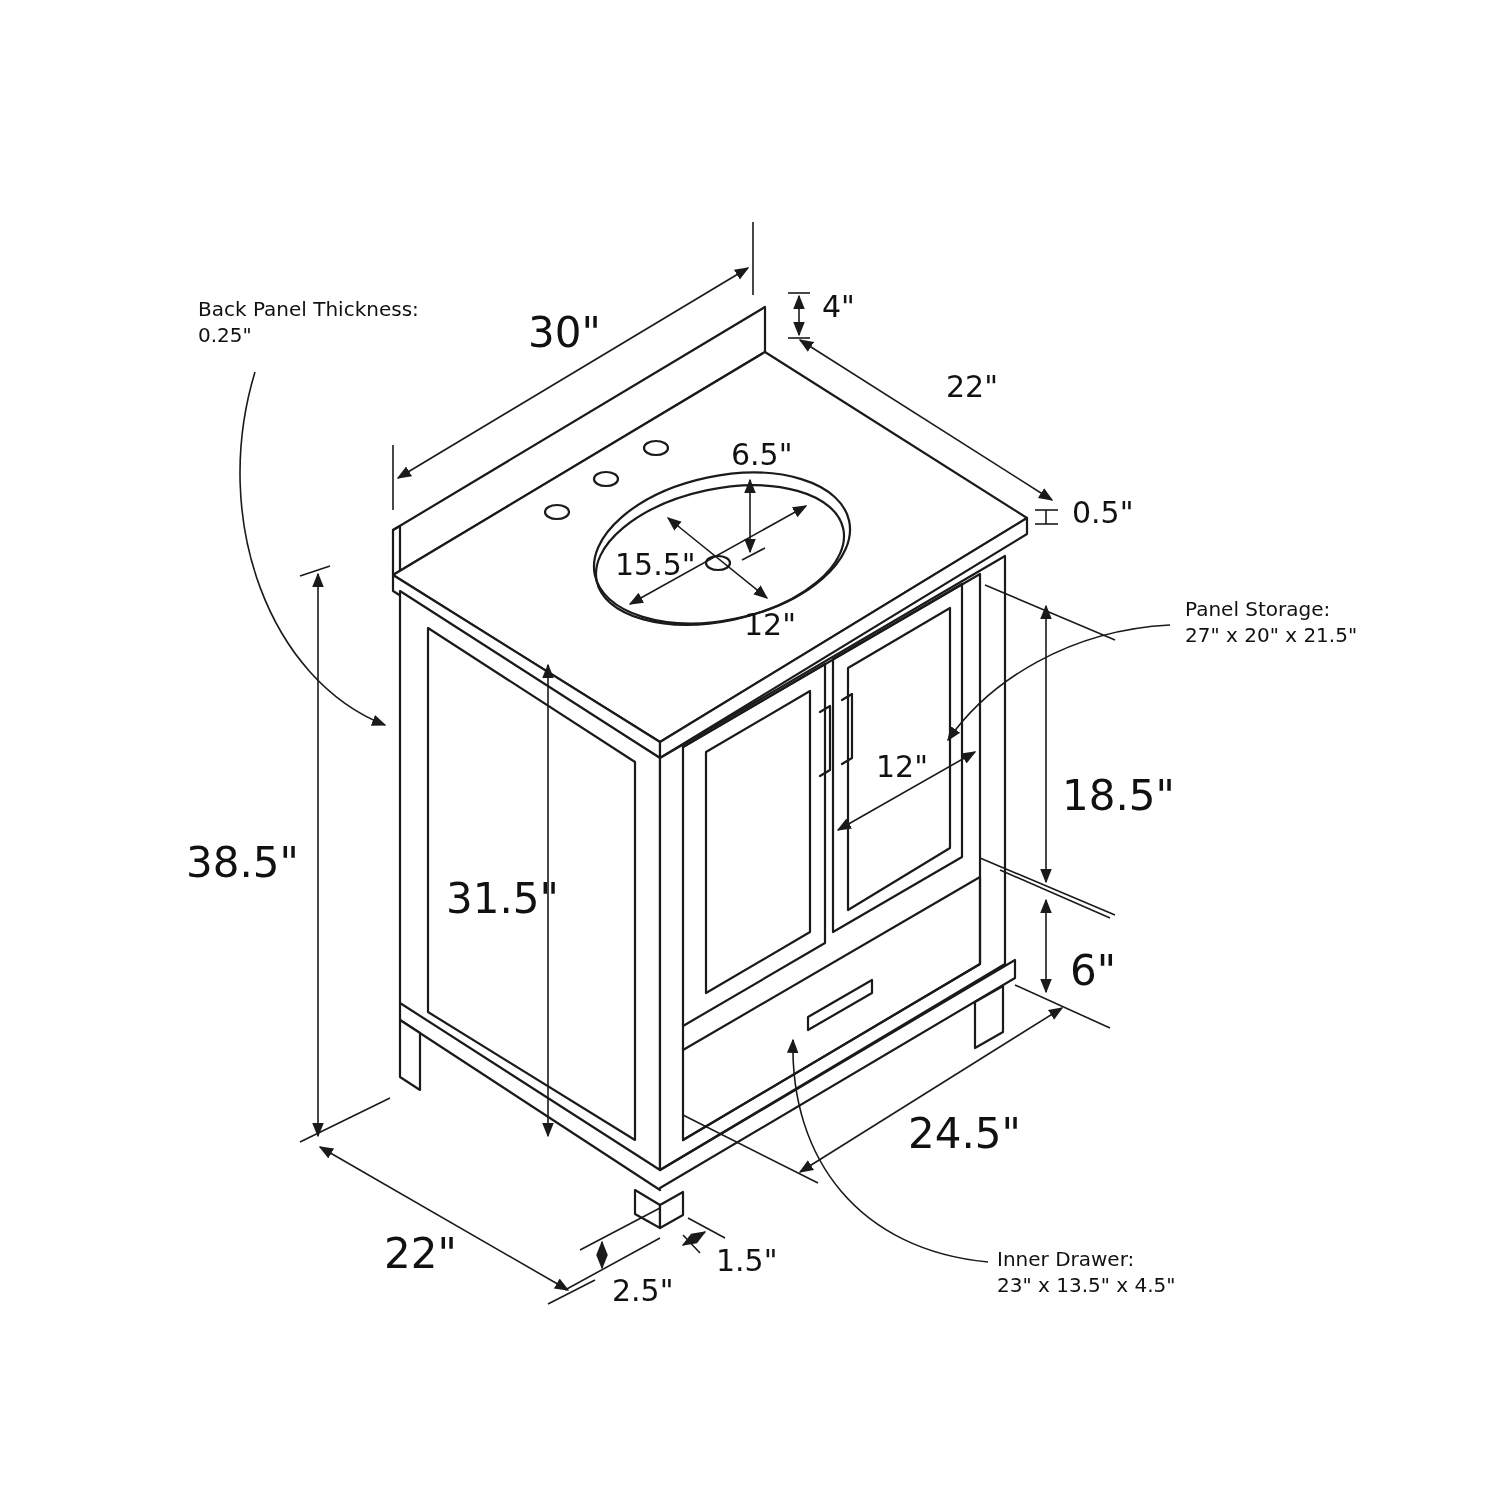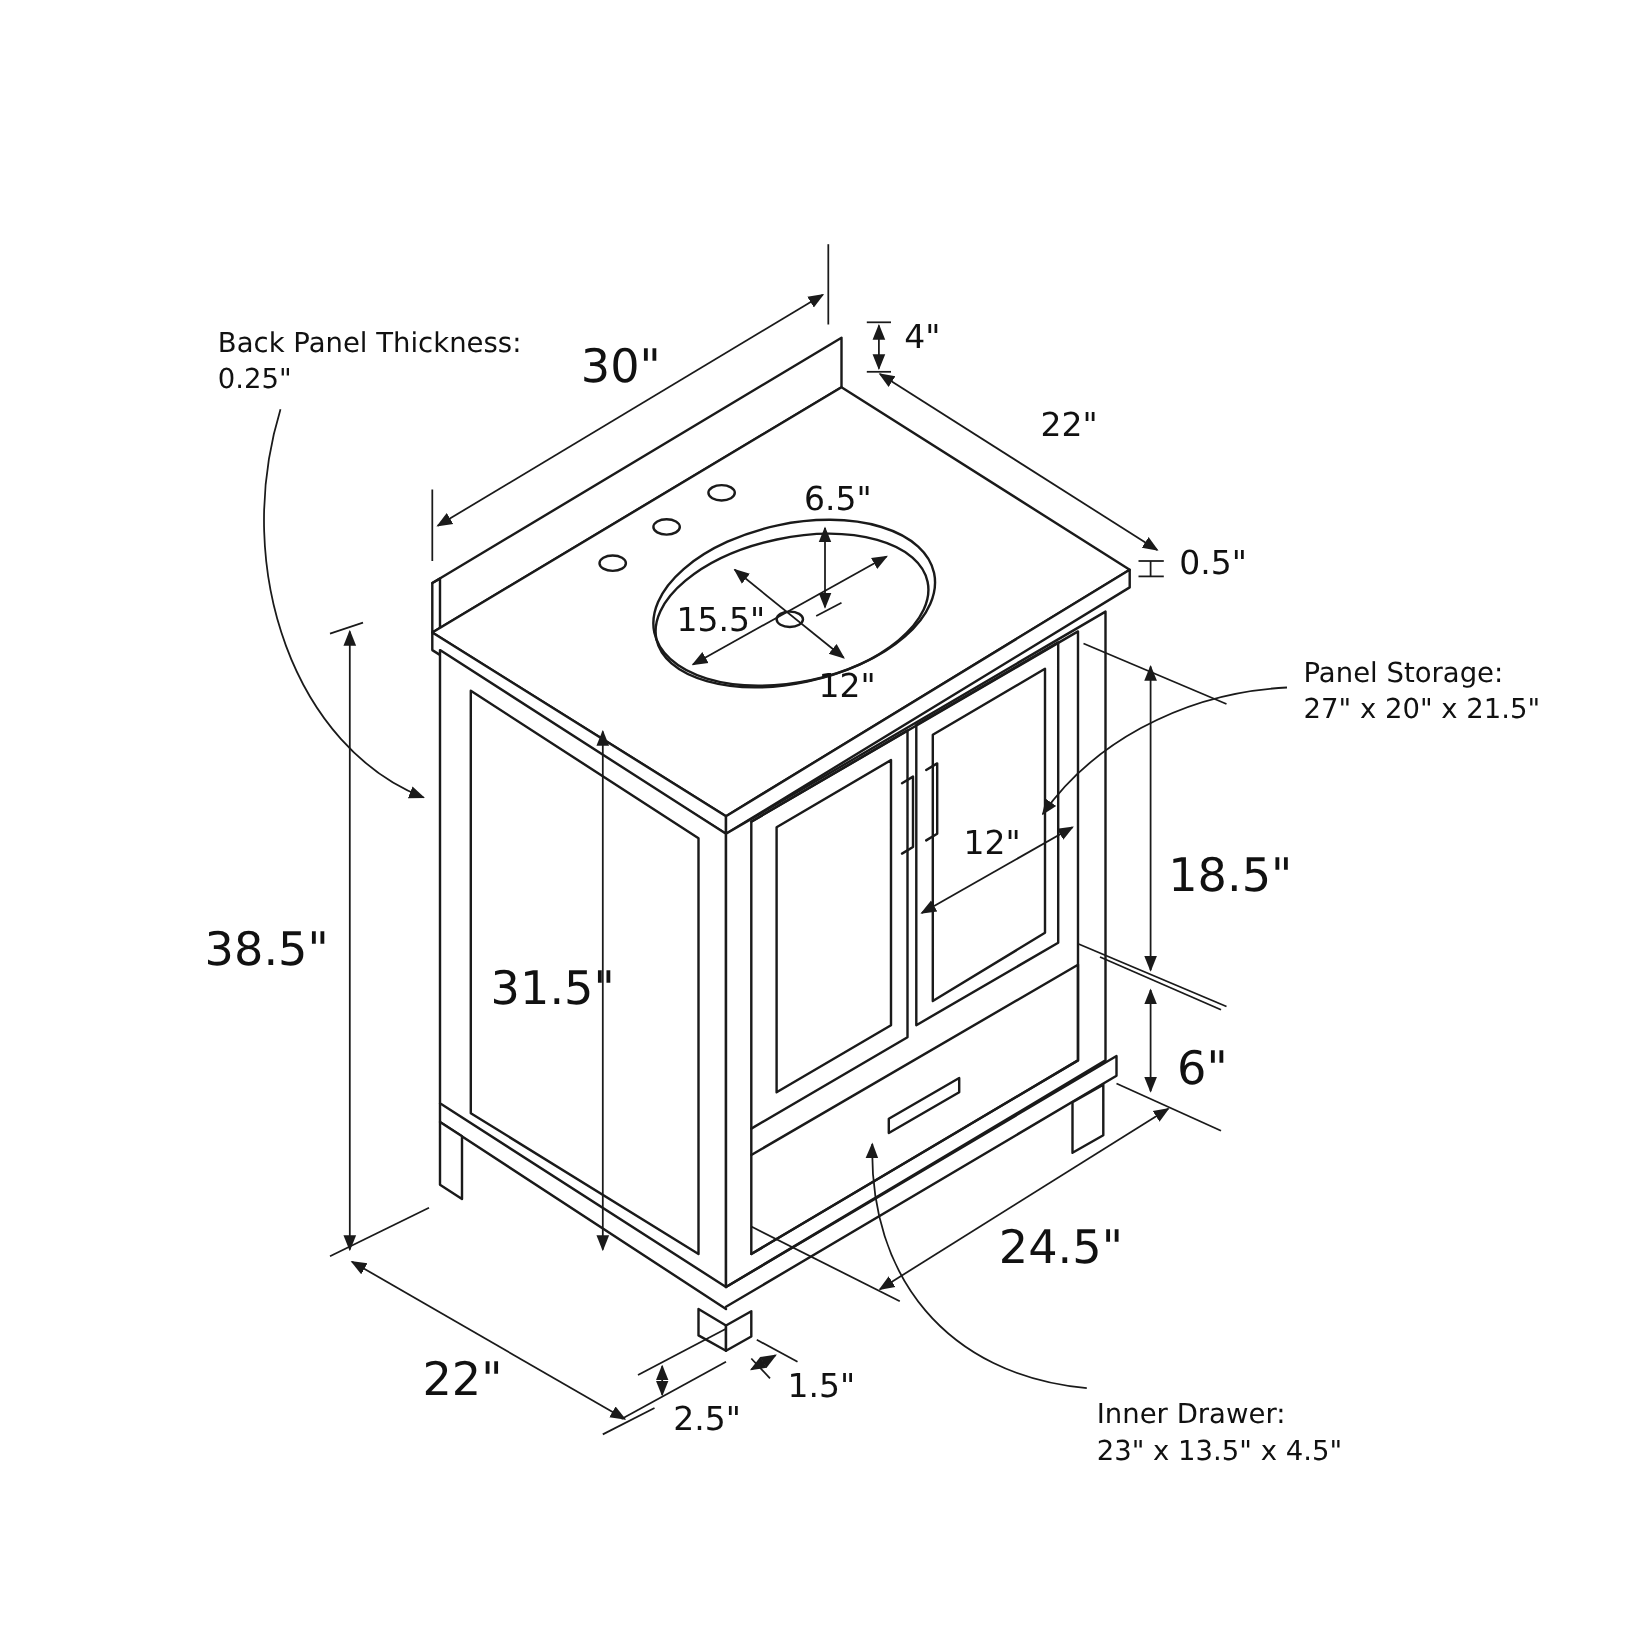--- a/index.html
+++ b/index.html
@@ -4,21 +4,21 @@
 <style>
   html,body{margin:0;padding:0;background:#ffffff;}
   body{width:1500px;height:1500px;position:relative;overflow:hidden;font-family:"DejaVu Sans","Liberation Sans",sans-serif;}
   svg{position:absolute;left:0;top:0;}
   .ln{stroke:#1a1a1a;stroke-width:2.2;fill:none;stroke-linejoin:round;stroke-linecap:round;}
   .lt{stroke:#1a1a1a;stroke-width:1.6;fill:none;}
   .fillw{fill:#ffffff;stroke:#1a1a1a;stroke-width:2.2;stroke-linejoin:round;}
   .lbl{position:absolute;color:#111;white-space:nowrap;line-height:1;}
   .big{font-size:42px;}
   .mid{font-size:30px;}
-  .sm{font-size:25px;line-height:1.3;}
+  .sm{font-size:20px;line-height:1.3;}
 </style>
 </head>
 <body>
 
 <svg width="1500" height="1500" viewBox="0 0 1500 1500">
   <defs>
     <marker id="ah" viewBox="0 0 10 10" refX="9" refY="5" markerWidth="9" markerHeight="9" orient="auto-start-reverse">
       <path d="M0,1 L10,5 L0,9 z" fill="#1a1a1a"></path>
     </marker>
   </defs>
@@ -130,21 +130,21 @@
 </svg>
 
 <div class="lbl sm" style="left:198px;top:296px;">
   <div>Back Panel Thickness:</div>
   <div>0.25"</div>
 </div>
 <div class="lbl sm" style="left:1185px;top:596px;">
   <div>Panel Storage:</div>
   <div>27" x 20" x 21.5"</div>
 </div>
-<div class="lbl sm" style="left:997px;top:1246px;margin-top:24px;">
+<div class="lbl sm" style="left:997px;top:1246px;">
   <div>Inner Drawer:</div>
   <div>23" x 13.5" x 4.5"</div>
 </div>
 
 <div class="lbl big" style="left:528px;top:312px;">30"</div>
 <div class="lbl mid" style="left:822px;top:292px;">4"</div>
 <div class="lbl mid" style="left:946px;top:372px;">22"</div>
 <div class="lbl mid" style="left:1072px;top:498px;">0.5"</div>
 <div class="lbl mid" style="left:731px;top:440px;">6.5"</div>
 <div class="lbl mid" style="left:615px;top:550px;">15.5"</div>

